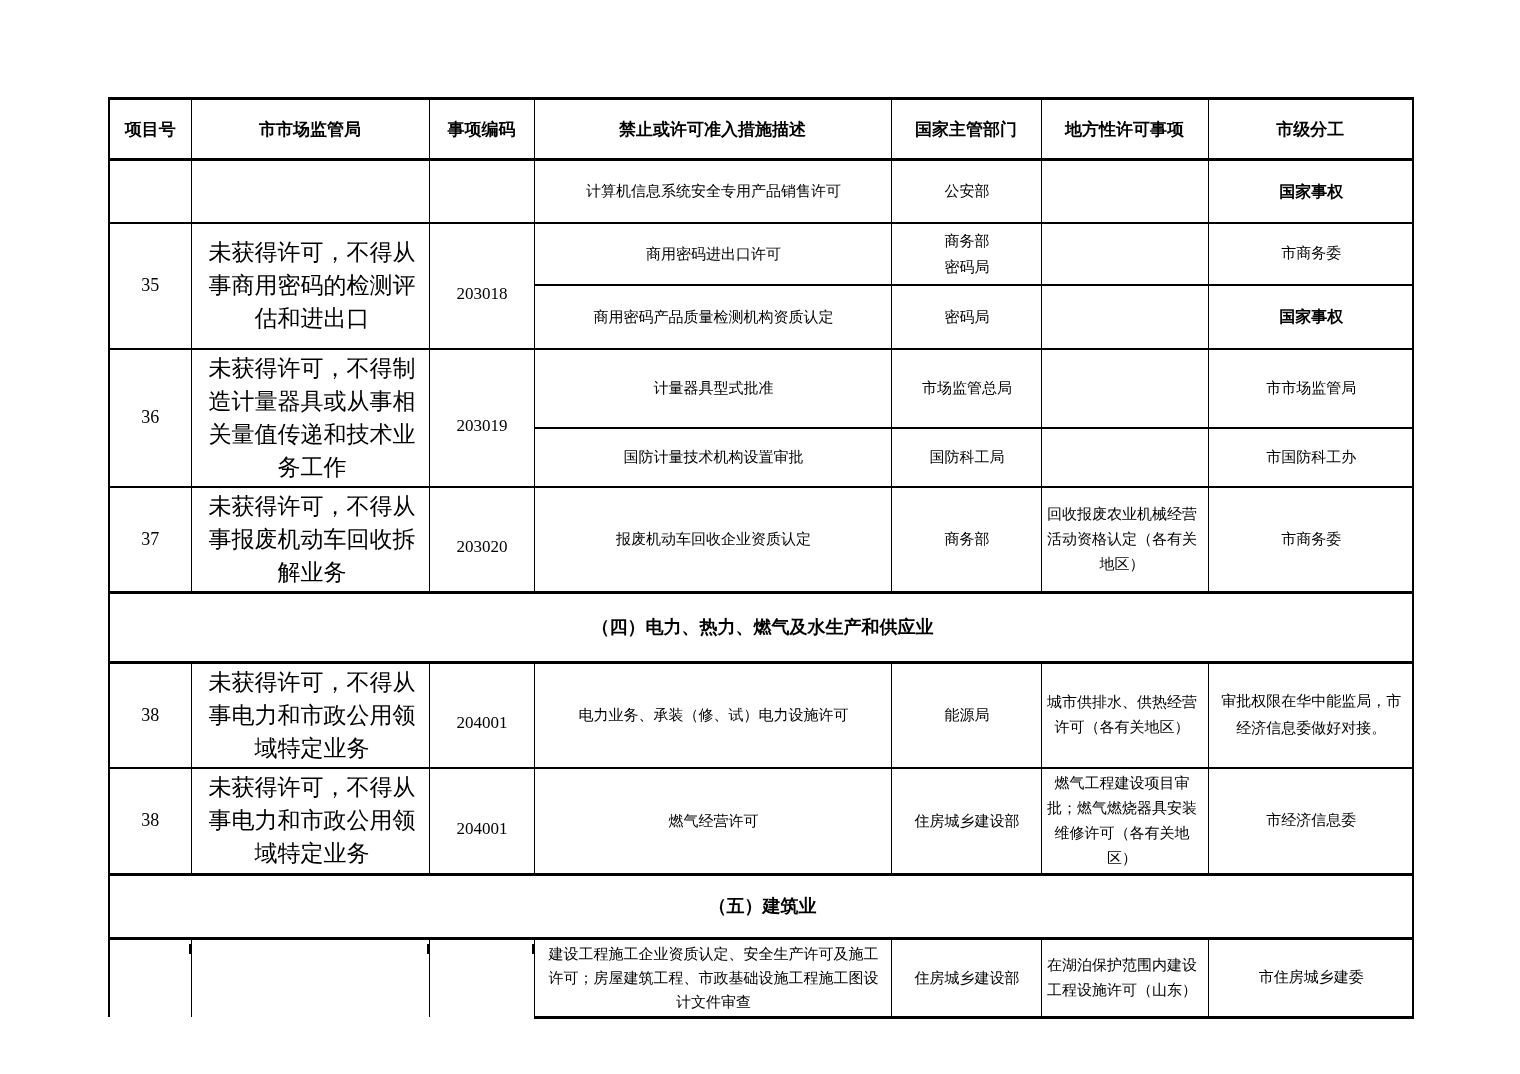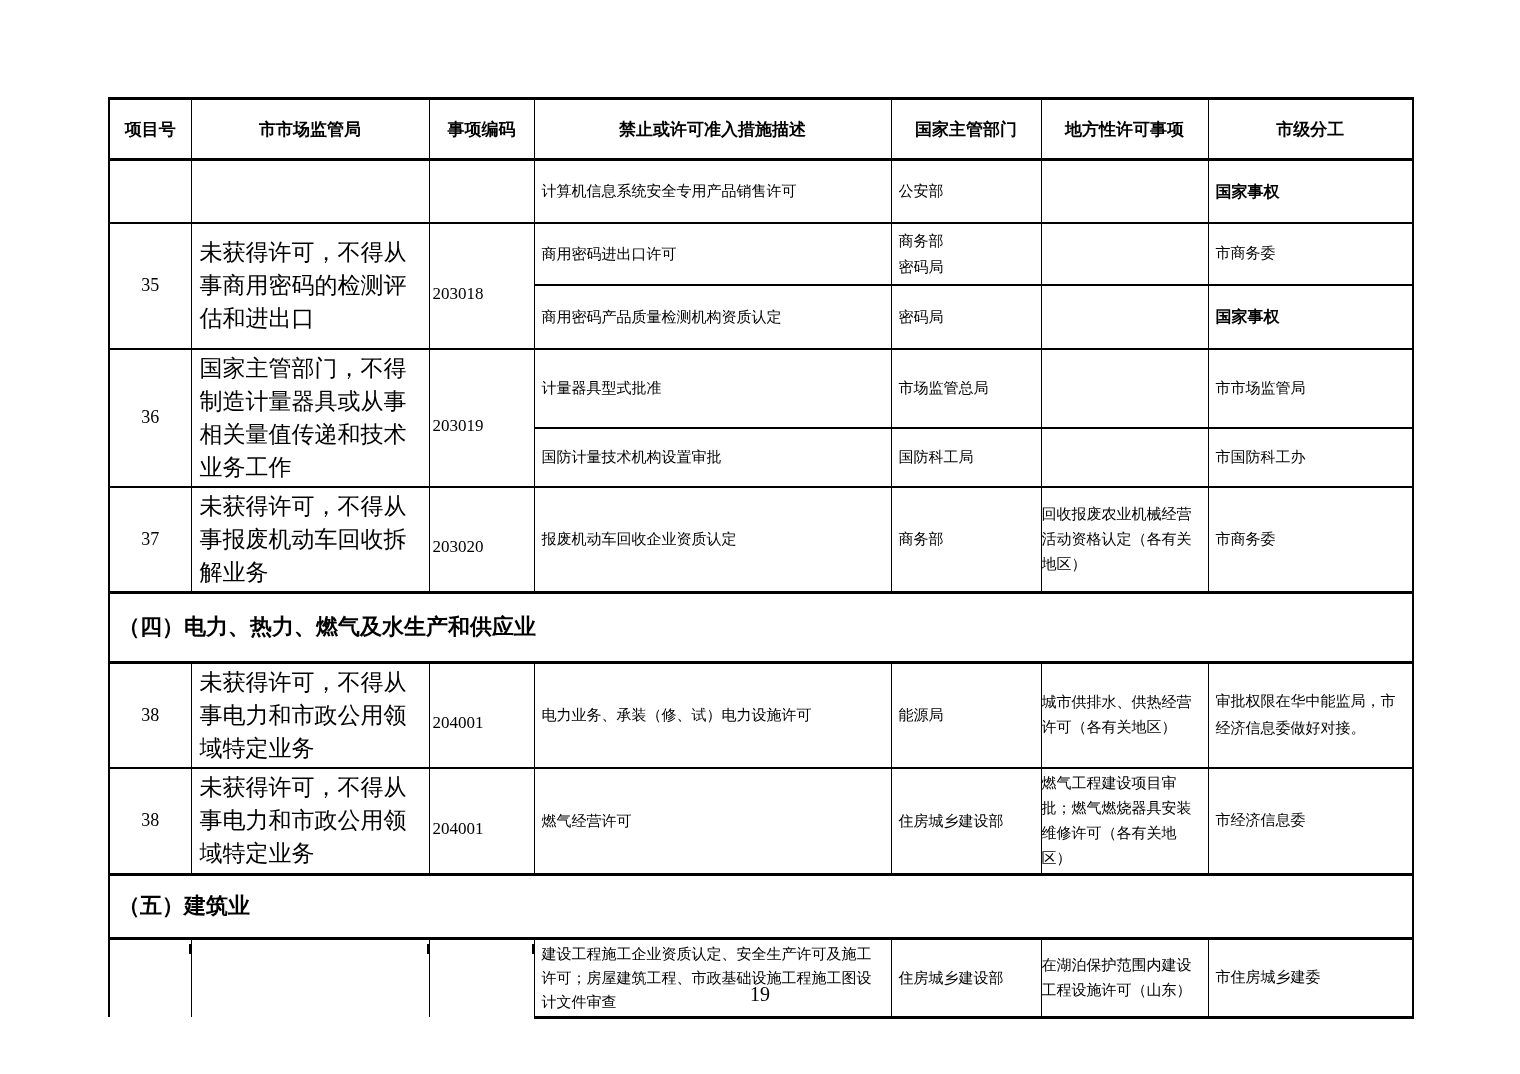--- a/index.html
+++ b/index.html
@@ -34,34 +34,34 @@
     overflow: hidden;
   }
   .doc-table thead th {
     border-top-width: 3px;
     border-bottom-width: 3px;
     font-weight: bold;
     font-size: 17px;
     text-align: center;
     padding: 2px 2px;
   }
-  .doc-table td { font-size: 15px; line-height: 25px; text-align: left; }
+  .doc-table td { font-size: 15px; line-height: 25px; text-align: center; }
   .doc-table td.c0 { text-align: center; font-size: 18px; padding: 18px 2px; }
   .doc-table td.c1 { font-size: 23px; line-height: 33px; padding: 2px 4px 2px 8px; }
   .doc-table td.c2 { font-size: 17px; padding: 18px 2px 2px 3px; line-height: 22px; }
   .doc-table td.c3 { padding-left: 7px; line-height: 24px; }
   .doc-table td.c4 { padding-left: 7px; line-height: 26px; }
   .doc-table td.c5 { padding-left: 0; line-height: 25px; margin-top: 12px; }
   .doc-table td.c6 { padding-left: 7px; line-height: 27px; }
   .doc-table td.bold { font-weight: bold; font-size: 16px; font-family: Liberation Serif, serif; }
   .doc-table tr.section td {
     border-top: 3px solid #000;
     border-bottom: 3px solid #000;
     font-weight: bold;
-    font-size: 22px;
+    font-size: 18px;
     padding-left: 8px;
     line-height: 24px;
   }
   .doc-table tr.last-row td { border-bottom: none; }
   .doc-table tr.last-row td.c3,
   .doc-table tr.last-row td.c4,
   .doc-table tr.last-row td.c5,
   .doc-table tr.last-row td.c6 { border-bottom: 3px solid #000; }
   .stub {
     position: absolute;
@@ -126,21 +126,21 @@
           <td class="c6">市商务委</td>
         </tr>
         <tr style="height: 64px;">
           <td class="c3">商用密码产品质量检测机构资质认定</td>
           <td class="c4">密码局</td>
           <td class="c5"></td>
           <td class="c6 bold">国家事权</td>
         </tr>
         <tr style="height: 65px;">
           <td class="c0" rowspan="2">36</td>
-          <td class="c1" rowspan="2">国家主管部门，不得制造计量器具或从事相关量值传递和技术业务工作</td>
+          <td class="c1" rowspan="2">未获得许可，不得制造计量器具或从事相关量值传递和技术业务工作</td>
           <td class="c2" rowspan="2">203019</td>
           <td class="c3">计量器具型式批准</td>
           <td class="c4">市场监管总局</td>
           <td class="c5"></td>
           <td class="c6">市市场监管局</td>
         </tr>
         <tr style="height: 48px;">
           <td class="c3">国防计量技术机构设置审批</td>
           <td class="c4">国防科工局</td>
           <td class="c5"></td>
@@ -189,15 +189,14 @@
           <td class="c6">市住房城乡建委</td>
         </tr>
       </tbody>
   </table>
 
   <div class="stub" style="left:108px"></div>
   <div class="stub" style="left:189px"></div>
   <div class="stub" style="left:427px"></div>
   <div class="stub" style="left:532px"></div>
 
-  <div class="page-number">19</div>
 
 </div>
 
 </body></html>

